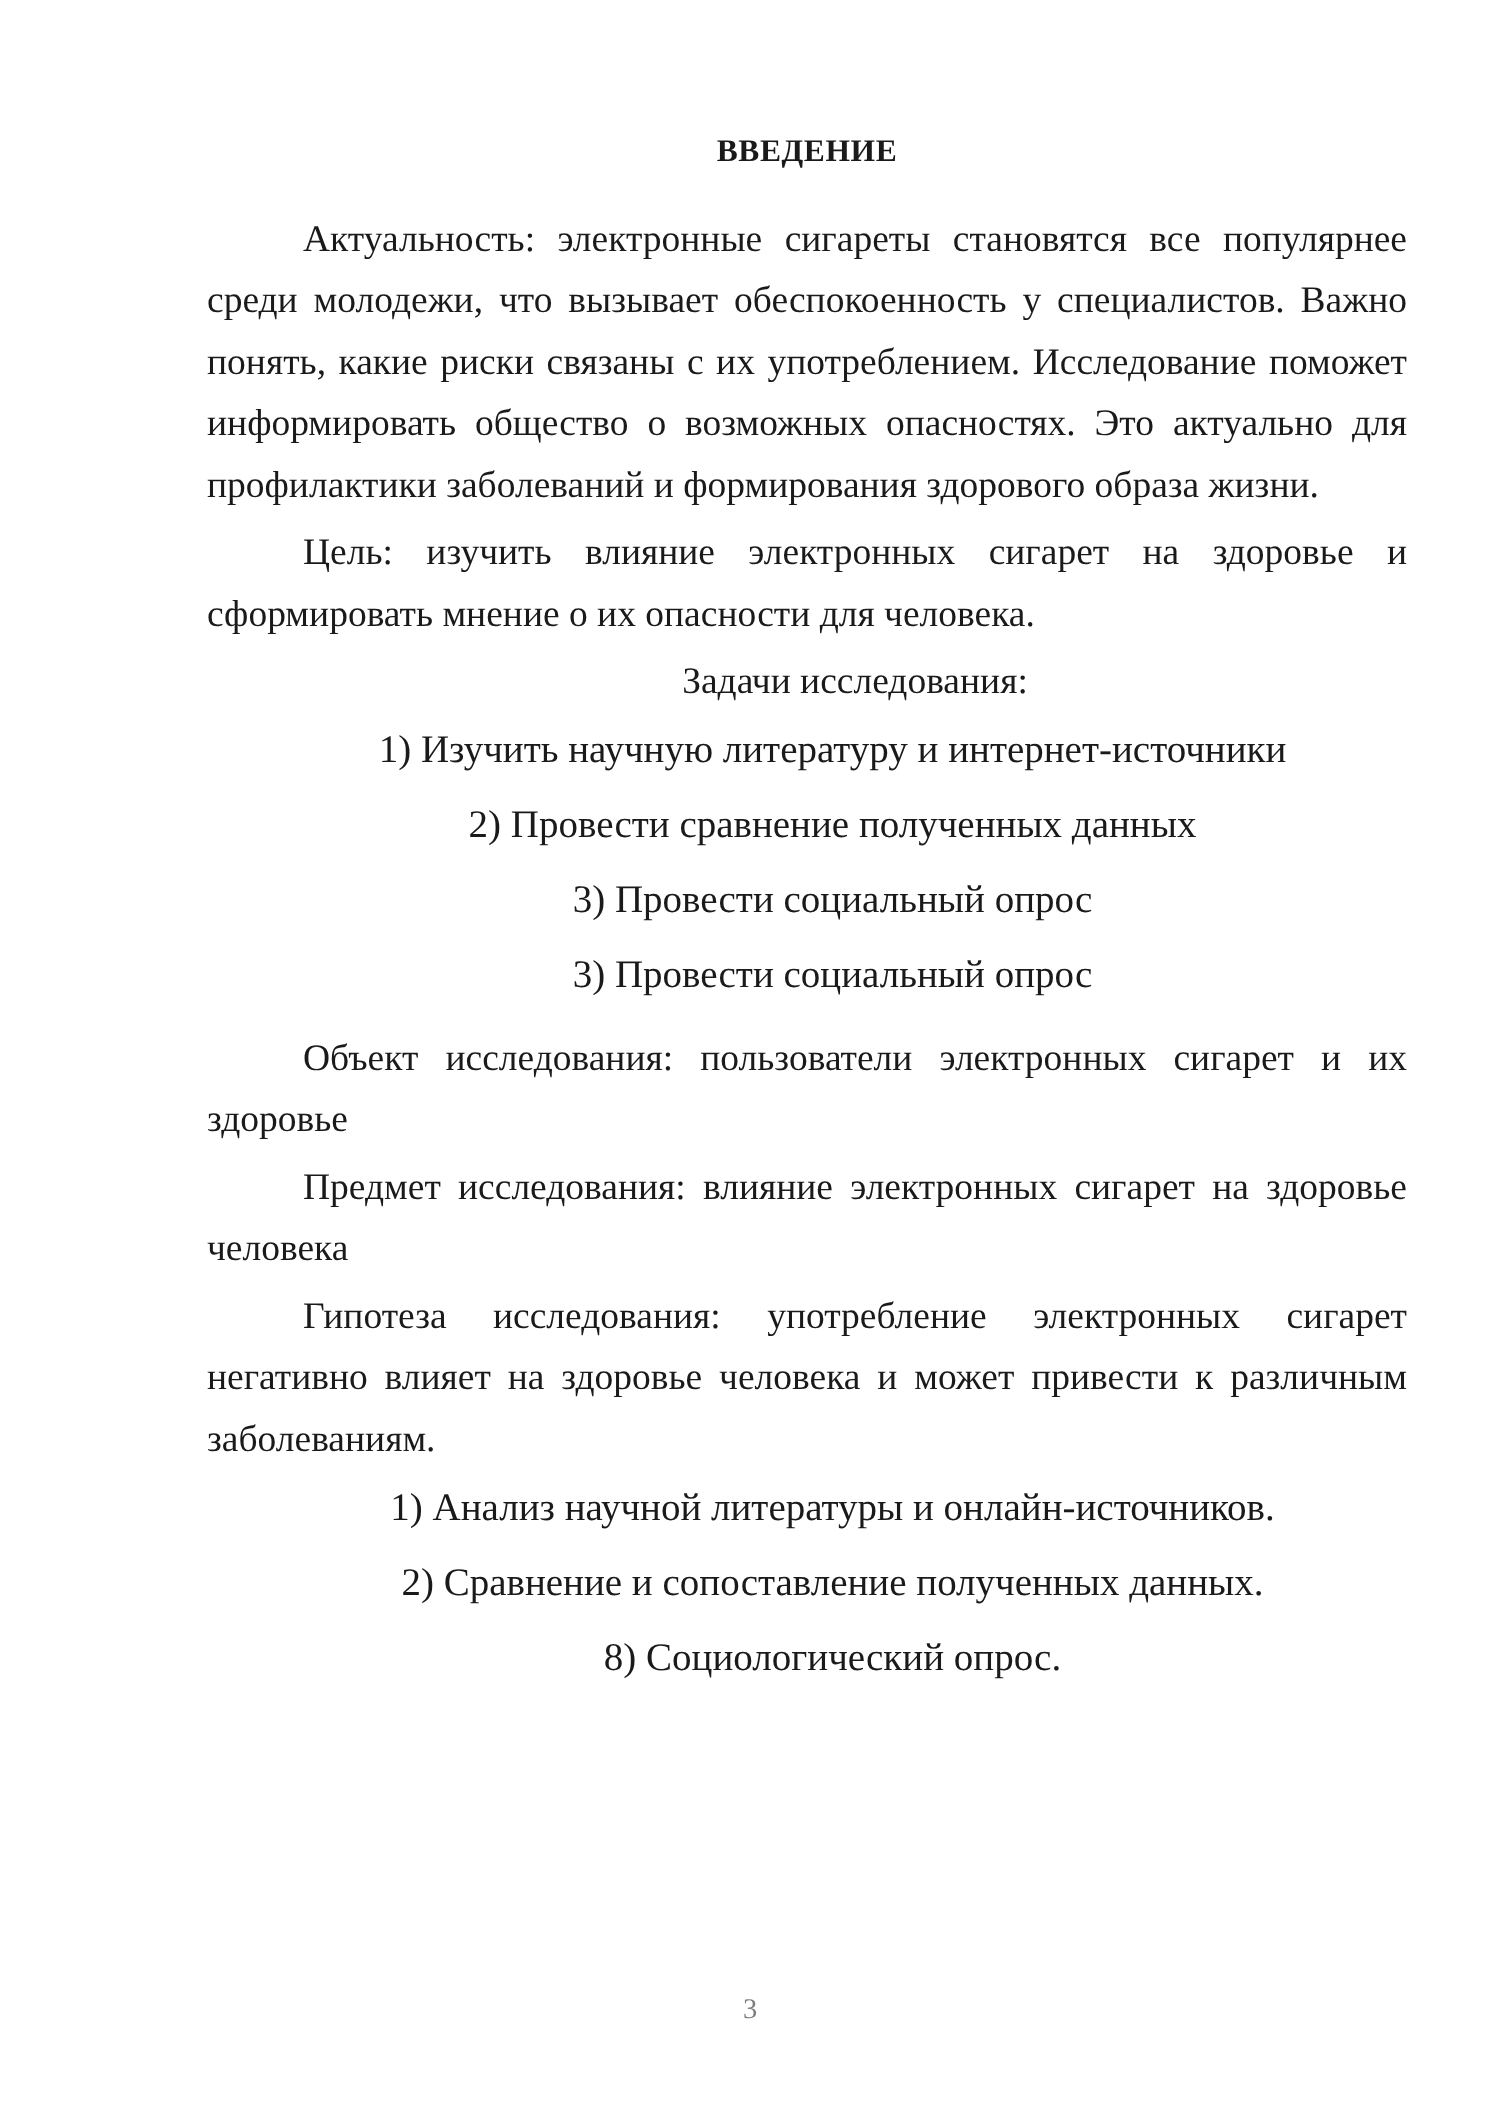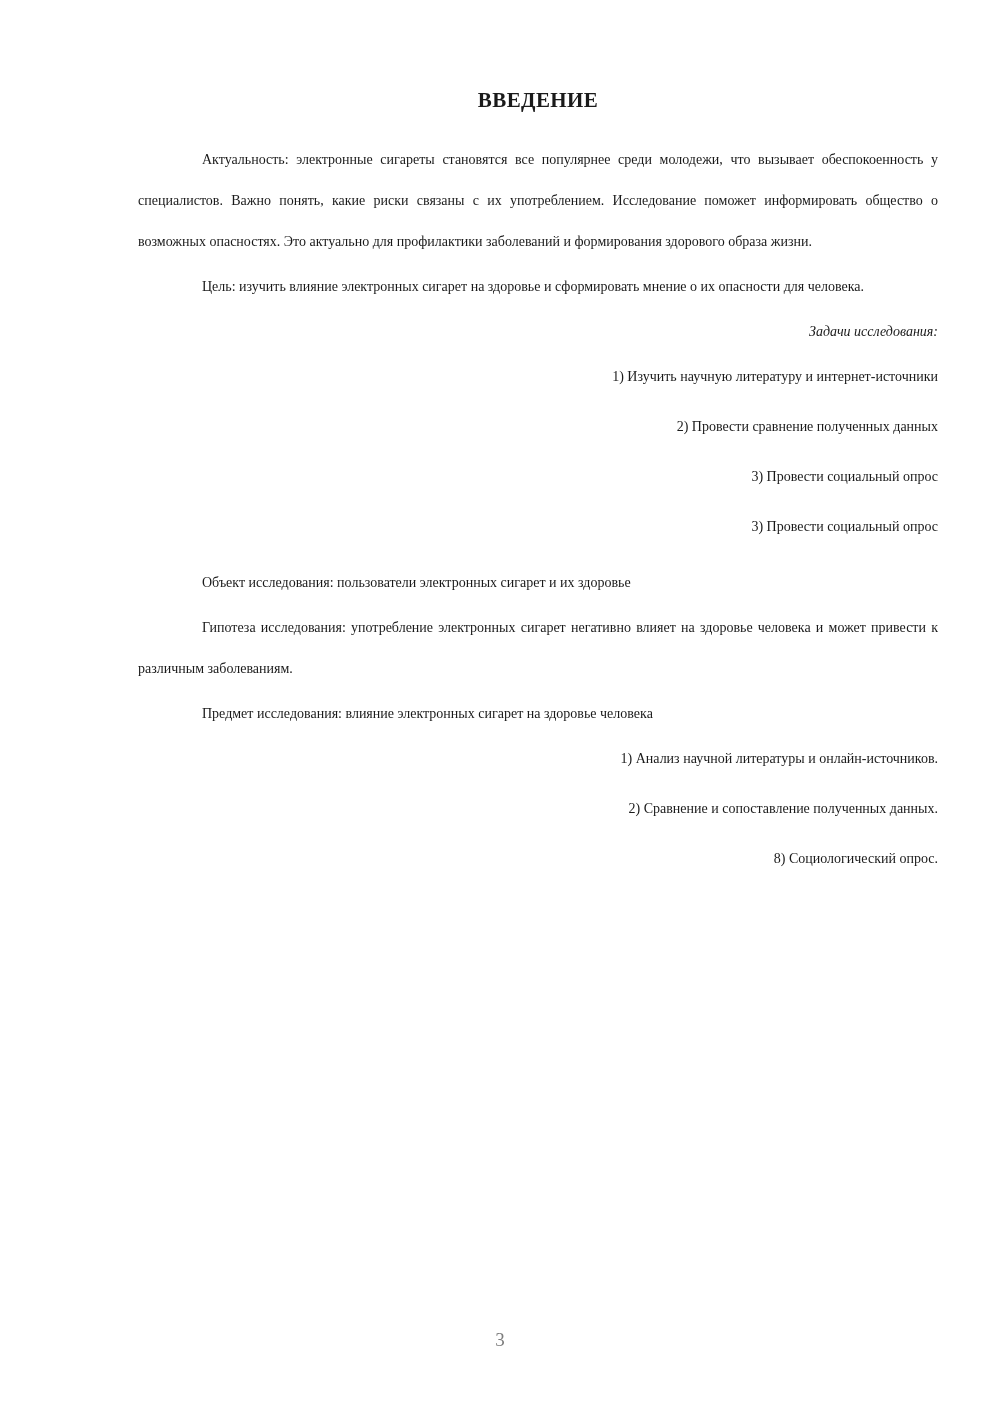--- a/index.html
+++ b/index.html
@@ -37,49 +37,48 @@
   .doc-heading {
     font-size: 21px;
     font-weight: bold;
     text-align: center;
     letter-spacing: 0.4px;
     margin: 0 0 26px 0;
     line-height: 1.2;
   }
 
   .para {
-    font-size: 14px;
+    font-size: 25px;
     line-height: 41px;
     text-align: justify;
     text-justify: inter-word;
     text-indent: 64px;
     margin: 0 0 4px 0;
     hyphens: none;
   }
 
   
 
   .para.no-justify {
-    text-align: right;
-    font-style: italic;
+    text-align: center;
   }
 
   .list {
     list-style: none;
     margin: 0;
     padding: 0;
   }
 
   .list-item {
-    font-size: 14px;
+    font-size: 26px;
     line-height: 41px;
     margin: 0 0 9px 0;
     padding-left: 34px;
     text-indent: 0;
-    text-align: right;
+    text-align: center;
     white-space: nowrap;
   }
 
   .block-gap {
     height: 6px;
   }
 
   .page-number {
     position: absolute;
     left: 0;
@@ -111,23 +110,23 @@
       <li class="list-item">1) Изучить научную литературу и интернет-источники</li>
       <li class="list-item">2) Провести сравнение полученных данных</li>
       <li class="list-item">3) Провести социальный опрос</li>
       <li class="list-item">3) Провести социальный опрос</li>
     </ul>
 
     <div class="block-gap"></div>
 
     <p class="para">Объект исследования: пользователи электронных сигарет и их здоровье</p>
 
+    <p class="para">Предмет исследования: влияние электронных сигарет на здоровье человека</p>
+
     <p class="para">Гипотеза исследования: употребление электронных сигарет негативно влияет на здоровье человека и может привести к различным заболеваниям.</p>
-
-    <p class="para">Предмет исследования: влияние электронных сигарет на здоровье человека</p>
 
 
     <ul class="list">
       <li class="list-item">1) Анализ научной литературы и онлайн-источников.</li>
       <li class="list-item">2) Сравнение и сопоставление полученных данных.</li>
       <li class="list-item">8) Социологический опрос.</li>
     </ul>
 
   </div>
 

